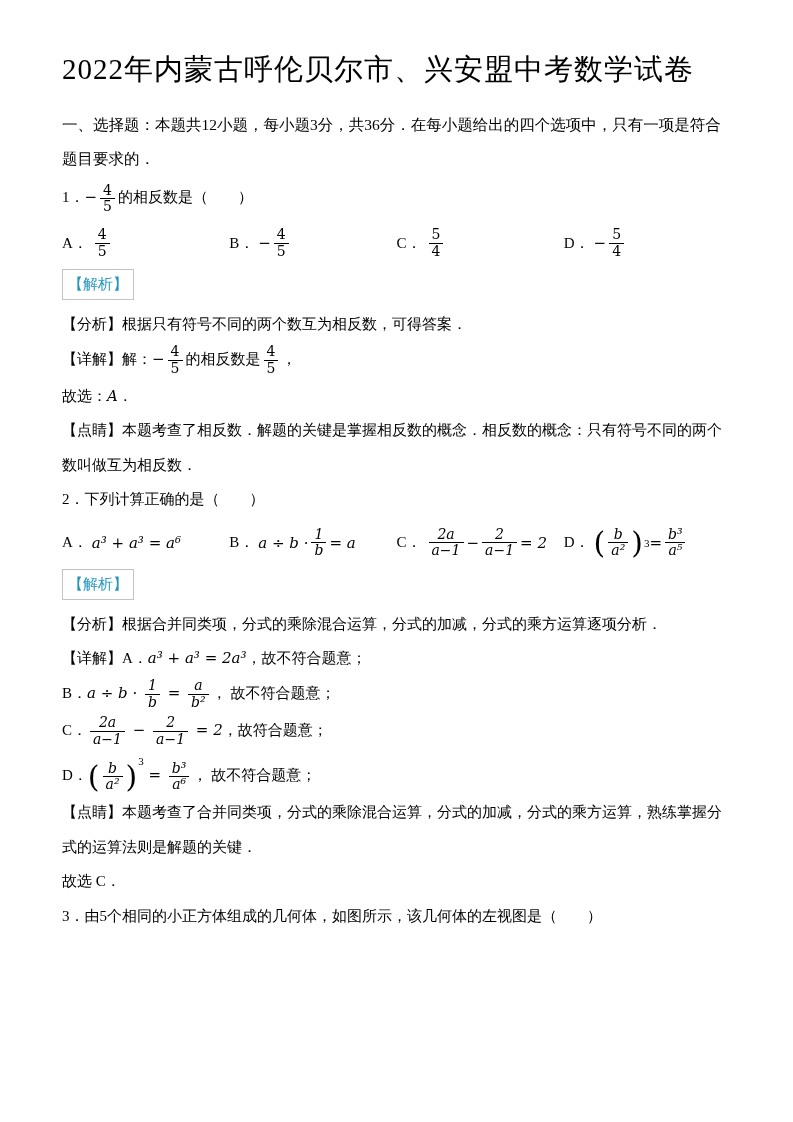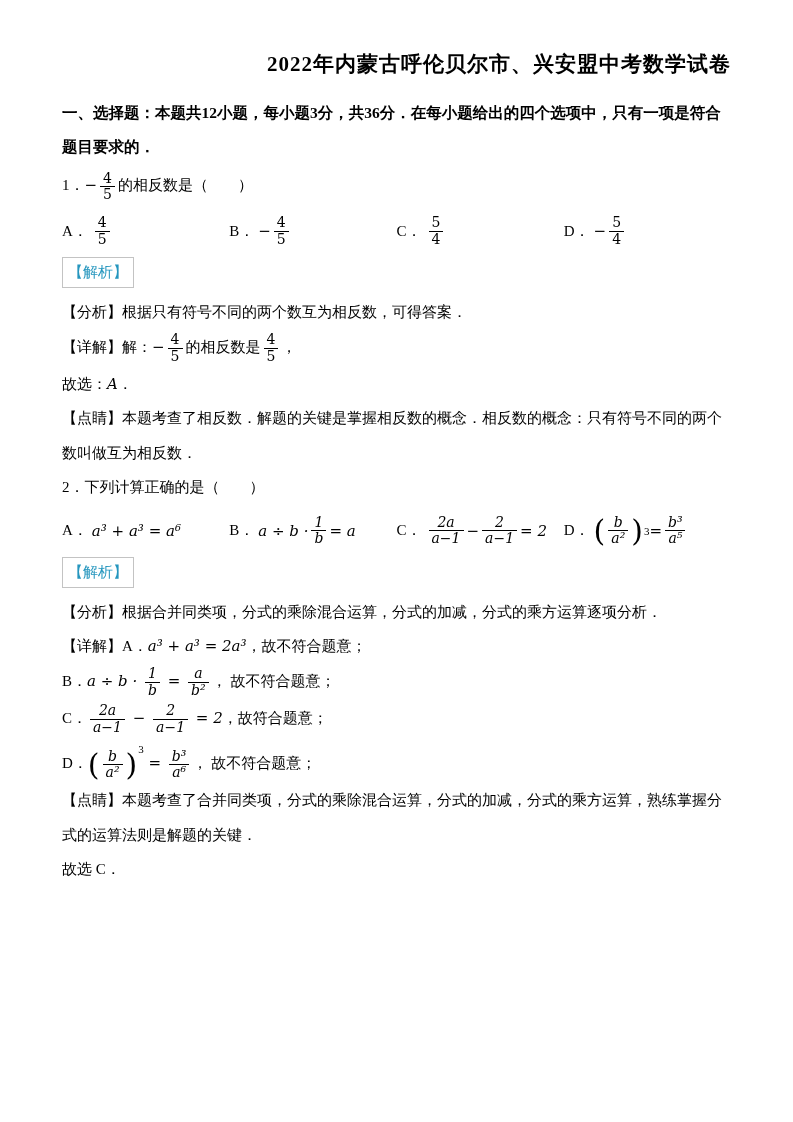--- a/index.html
+++ b/index.html
@@ -3,25 +3,25 @@
 <meta charset="utf-8">
 <style>
   html,body{margin:0;padding:0;background:#fff;}
   body{
     width:793px;height:1122px;overflow:hidden;
     font-family:"Liberation Serif","DejaVu Serif",serif;
     color:#000;
   }
   .page{box-sizing:border-box;padding:34px 62px 0 62px;}
   .title{
-    font-size:21px;font-weight:bold;text-align:right;
+    font-size:29px;font-weight:normal;text-align:left;
     margin:16px 0 18px 0;letter-spacing:1px;
   }
   .section-header{
-    font-weight:bold;font-size:15.5px;line-height:2.2;margin:0 0 4px 0;
+    font-weight:normal;font-size:15.5px;line-height:2.2;margin:0 0 4px 0;
   }
   .para{font-size:15px;line-height:2.3;}
   .answer-line{margin:7px 0;font-size:15px;line-height:1.9;}
   .fieldbox{
     display:inline-block;border:1px solid #c3c3c3;
     padding:1px 5px;line-height:1.8;
   }
   .blue{color:var(--blue,#2596be);}
   .ansval{color:#000;margin-left:1px;}
   .options{display:flex;margin:8px 0;font-size:15px;align-items:center;}
@@ -159,14 +159,15 @@
         </span><span class="m"> = 2</span><span class="tx">，故符合题意；</span></div>
       <div class="para"><span class="tx">D．</span><span class="bigp">(</span><span class="frac lit">
           <span class="fn">b</span>
           <span class="fd">a²</span>
         </span><span class="bigp">)</span><sup class="psup">3</sup><span class="m"> = </span><span class="frac lit">
           <span class="fn">b³</span>
           <span class="fd">a⁶</span>
         </span><span class="tx">，  故不符合题意；</span></div>
       <div class="para"><span class="tx">【点睛】本题考查了合并同类项，分式的乘除混合运算，分式的加减，分式的乘方运算，熟练掌握分式的运算法则是解题的关键．</span></div>
       <div class="para"><span class="tx">故选 C．</span></div>
+      <div class="para"><span class="tx">3．由5个相同的小正方体组成的几何体，如图所示，该几何体的左视图是（　　）</span></div>
     </div>
 </div>
 
 </body></html>

